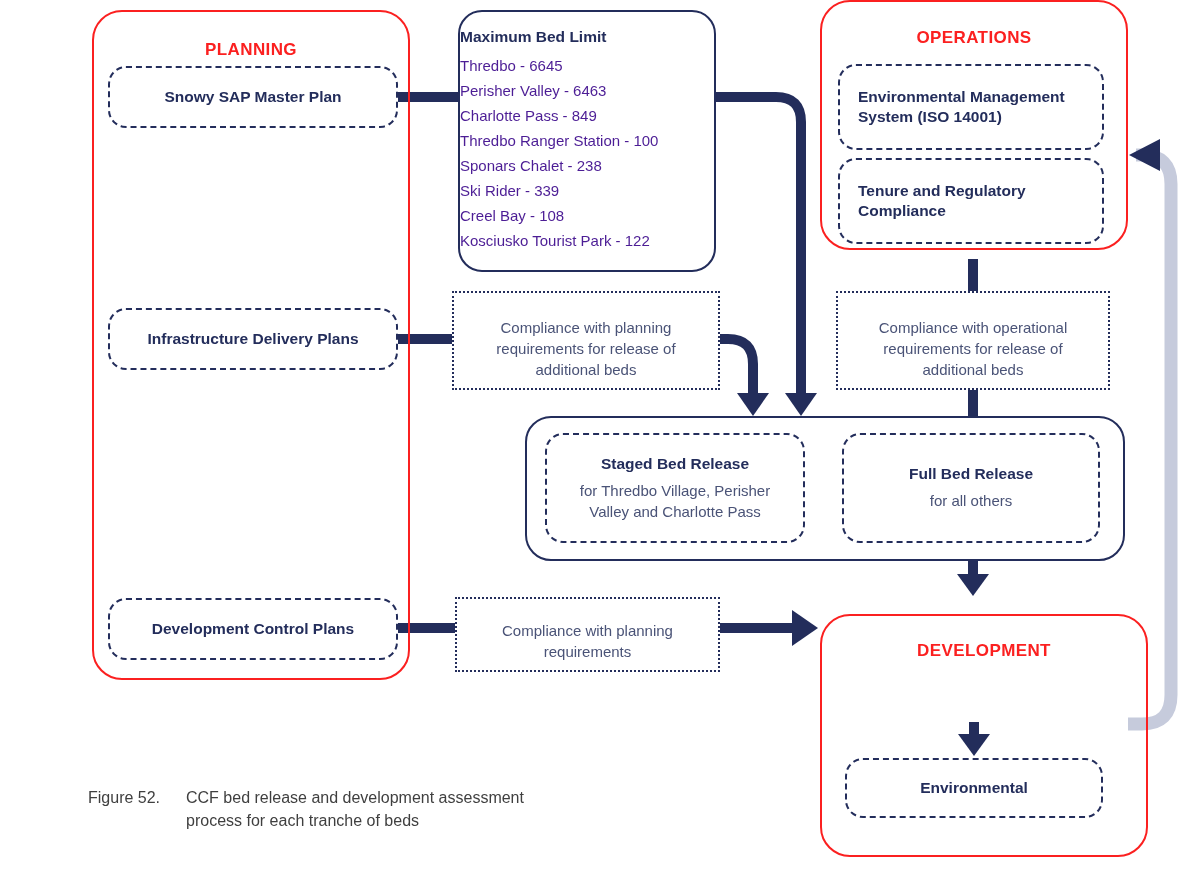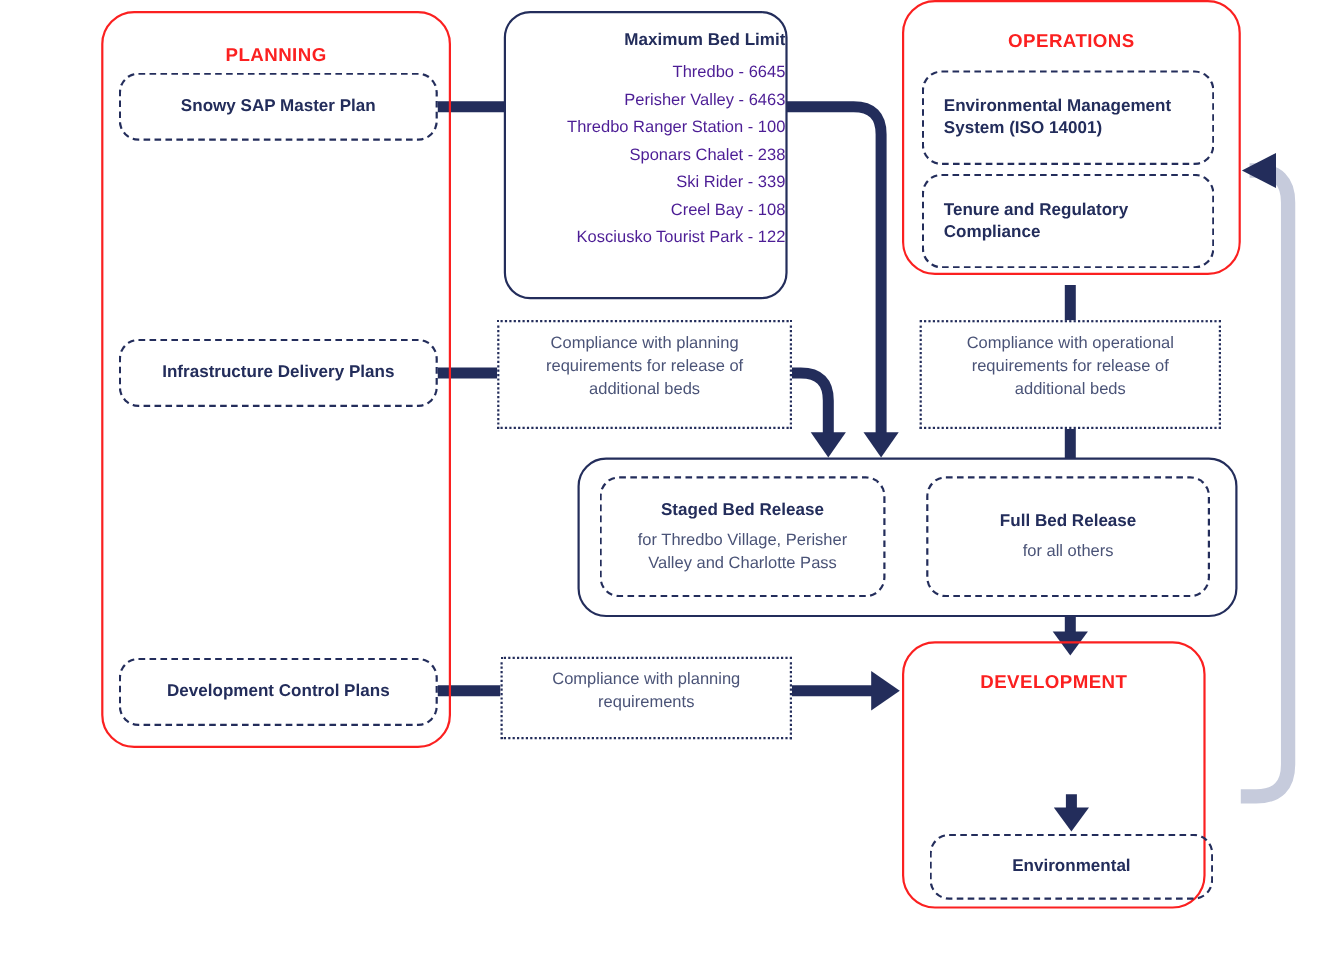--- a/index.html
+++ b/index.html
@@ -8,24 +8,24 @@
     font-family:"Liberation Sans", sans-serif;
   }
   #connectors{position:absolute;left:0;top:0;width:1200px;height:878px;z-index:0;pointer-events:none;}
   .abs{position:absolute;box-sizing:border-box;z-index:1;}
   .group-box{border:2px solid #FB2020;border-radius:30px;background:transparent;padding-left:12px;}
   .group-title{position:absolute;left:0;right:0;text-align:center;color:#FB2020;font-weight:700;font-size:17px;letter-spacing:.4px;}
   .dash-box{border:2px dashed #232D5B;border-radius:18px;background:transparent;
     display:flex;align-items:center;justify-content:center;
     color:#232D5B;font-weight:700;font-size:15.5px;line-height:1.3;padding:6px 18px;}
   .dot-box{border:2px dotted #232D5B;background:#ffffff;
-    display:flex;align-items:flex-start;justify-content:center;text-align:center;
+    display:flex;align-items:flex-end;justify-content:center;text-align:center;
     color:#4A5377;font-size:15px;line-height:1.4;padding:8px 20px;}
   .solid-box{border:2px solid #232D5B;background:#ffffff;border-radius:24px;}
-  .mbl{padding-top:16px;text-align:right;}
+  .mbl{padding-top:16px;text-align:left;}
   .mbl-title{color:#232D5B;font-weight:700;font-size:15.5px;margin-bottom:7px;}
   .mbl-line{color:#4c1d95;font-size:15px;line-height:25px;}
   .release-inner{display:flex;flex-direction:column;align-items:center;justify-content:center;gap:7px;
     text-align:center;padding:6px 14px;}
   .release-inner .sub{font-weight:400;color:#4A5377;font-size:15px;line-height:1.35;}
   .caption{display:flex;color:#3F3F3F;font-size:16px;line-height:1.45;}
   .caption .lbl{width:98px;flex:none;}
   .caption .txt{width:360px;}
 </style>
 </head>
@@ -70,20 +70,21 @@
     <span>Infrastructure Delivery Plans</span>
   </div>
   <div class="abs dash-box" style="left:108px;top:598px;width:290px;height:62px;">
     <span>Development Control Plans</span>
   </div>
 
   <div class="abs solid-box mbl" style="left:458px;top:10px;width:258px;height:262px;border-width:2.5px;">
     <div class="mbl-title">Maximum Bed Limit</div>
     <div class="mbl-line">Thredbo - 6645</div>
     <div class="mbl-line">Perisher Valley - 6463</div>
+    <div class="mbl-line">Charlotte Pass - 849</div>
     <div class="mbl-line">Thredbo Ranger Station - 100</div>
     <div class="mbl-line">Sponars Chalet - 238</div>
     <div class="mbl-line">Ski Rider - 339</div>
     <div class="mbl-line">Creel Bay - 108</div>
     <div class="mbl-line">Kosciusko Tourist Park - 122</div>
   </div>
 
   <div class="abs group-box" style="left:820px;top:0;width:308px;height:250px;">
     <div class="group-title" style="top:26px;">OPERATIONS</div>
   </div>
@@ -108,21 +109,25 @@
   </div>
   <div class="abs dash-box release-inner" style="left:842px;top:433px;width:258px;height:110px;">
     <span>Full Bed Release</span>
     <span class="sub">for all others</span>
   </div>
 
   <div class="abs dot-box" style="left:455px;top:597px;width:265px;height:75px;">
     <span>Compliance with planning requirements</span>
   </div>
 
-  <div class="abs group-box" style="left:820px;top:583px;width:276px;height:243px;">
+  <div class="abs group-box" style="left:820px;top:614px;width:328px;height:243px;">
     <div class="group-title" style="top:25px;">DEVELOPMENT</div>
   </div>
   <div class="abs dash-box" style="left:845px;top:758px;width:258px;height:60px;">
     <span>Environmental</span>
   </div>
 
+  <div class="abs caption" style="left:88px;top:786px;">
+    <span class="lbl">Figure 52.</span>
+    <span class="txt">CCF bed release and development assessment process for each tranche of beds</span>
+  </div>
 
 </div>
 
 </body></html>

